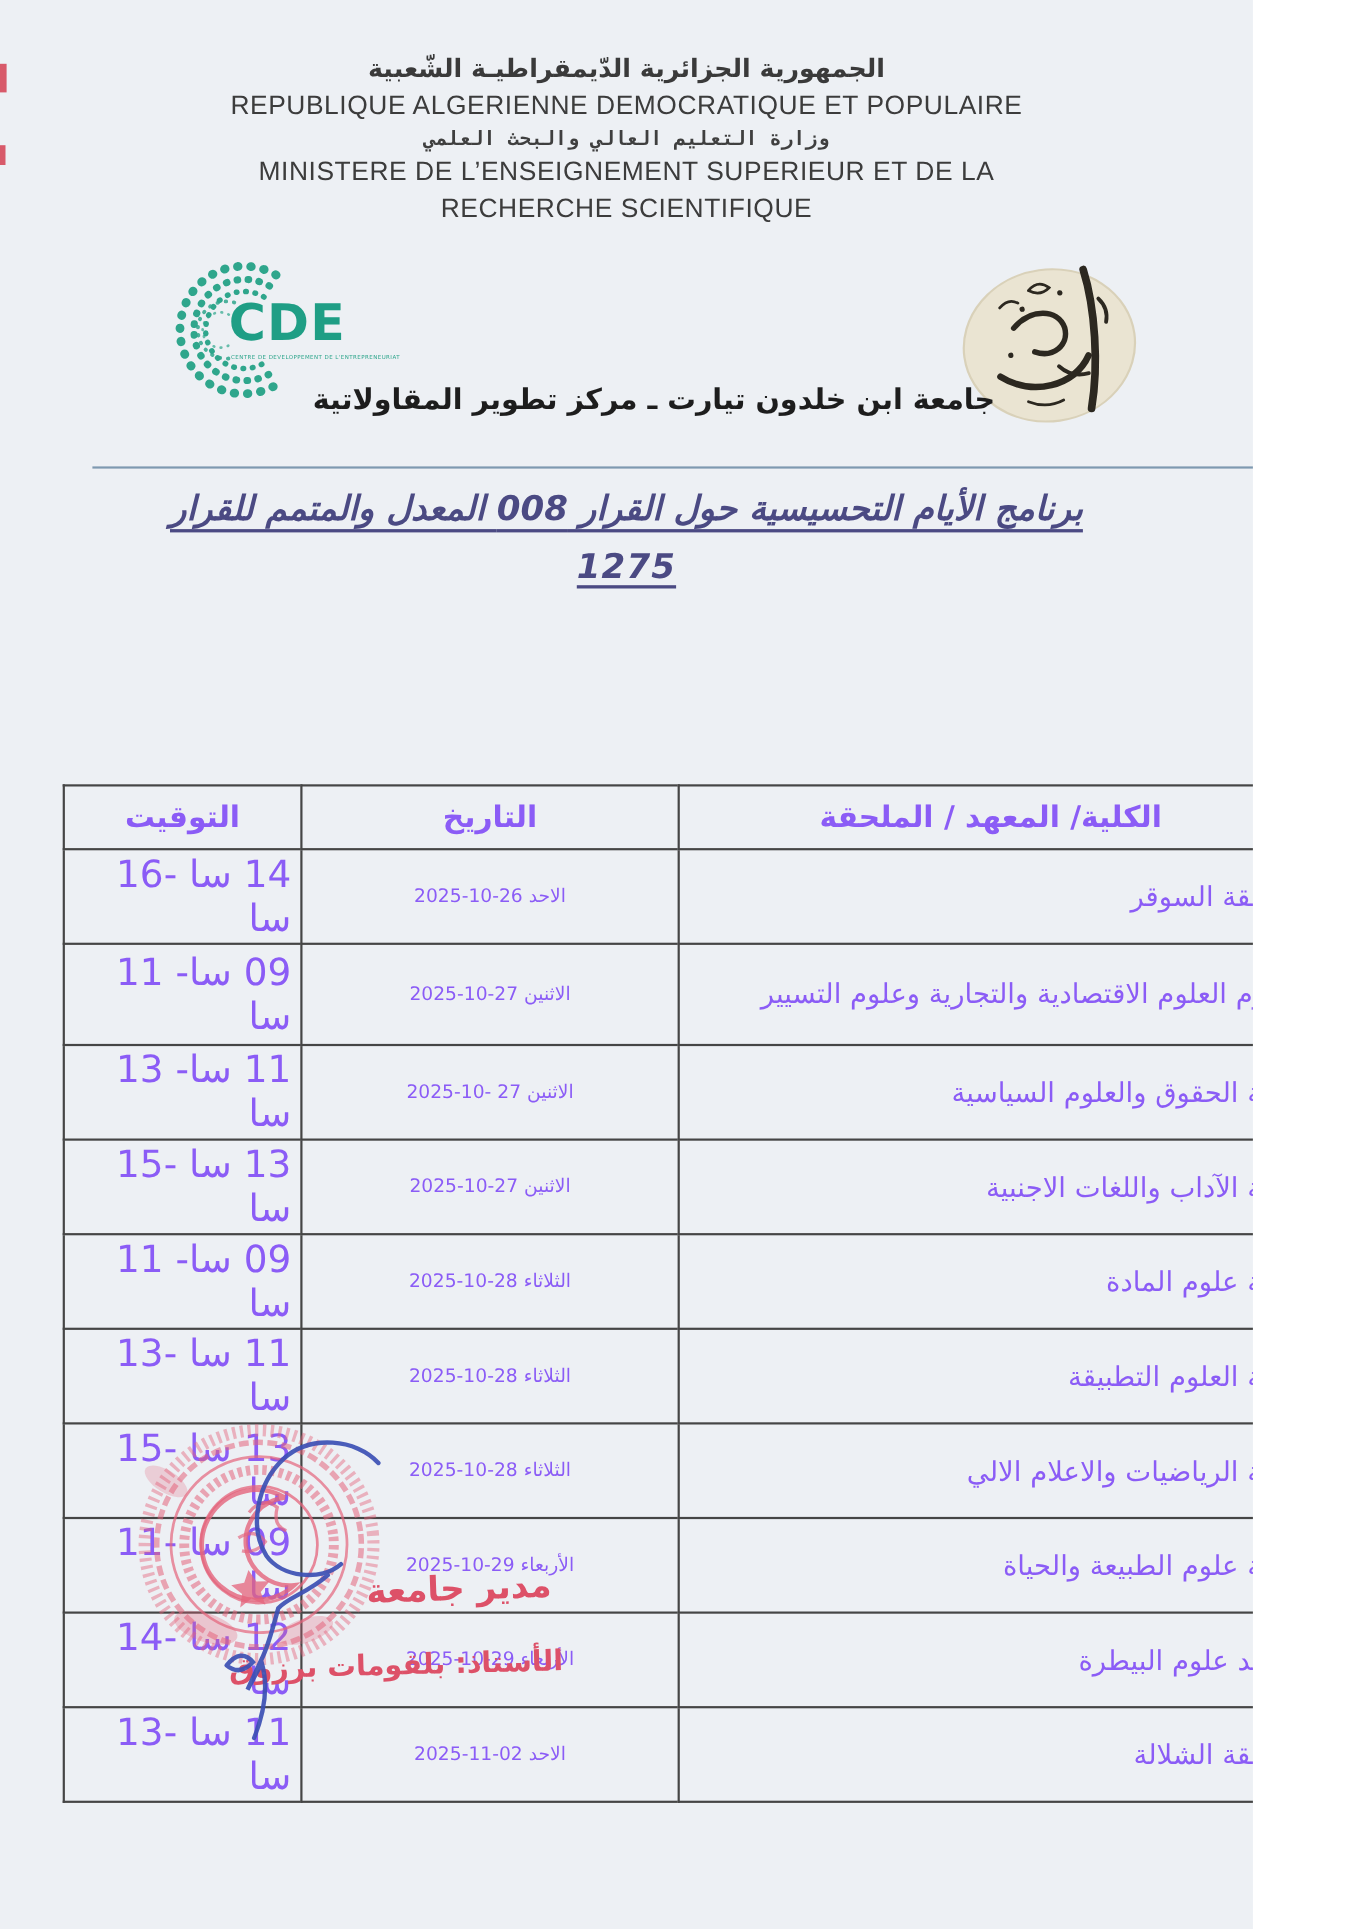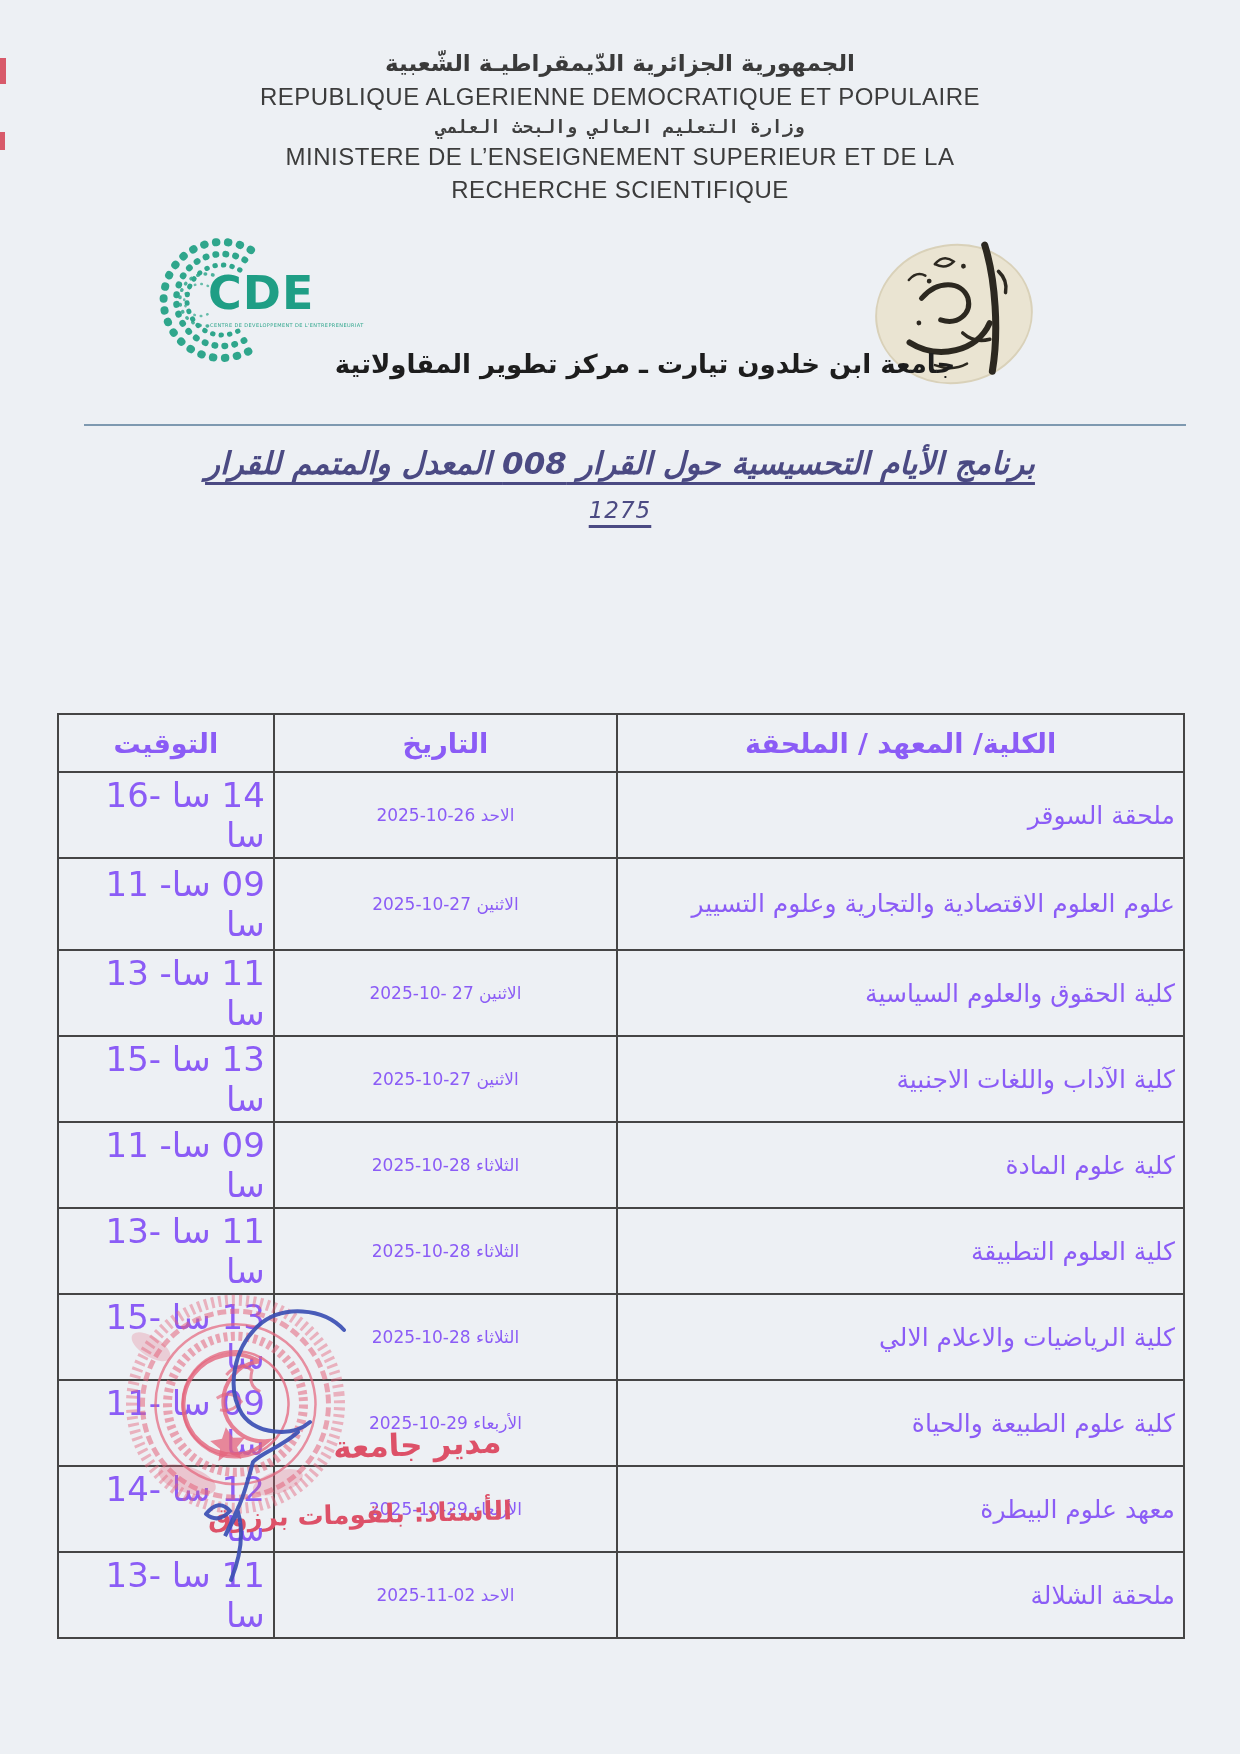--- a/index.html
+++ b/index.html
@@ -1,38 +1,38 @@
 <!DOCTYPE html>
 <html><head>
 <meta charset="utf-8">
 <style>
   html,body{margin:0;padding:0;}
   .doc{
-    position:relative;width:1240px;height:1754px;
+    position:relative;width:1139px;height:1754px;
     background:#edf0f4;overflow:hidden;
     font-family:"DejaVu Sans",sans-serif;color:#222;
   }
   
   .hdr{position:absolute;top:50px;left:0;width:100%;text-align:center;}
   .hdr .ar1{font-size:23px;font-weight:bold;color:#3a3a3a;direction:rtl;margin-bottom:7px;}
   .hdr .fr{font-family:Liberation Sans, sans-serif;font-size:24px;letter-spacing:.5px;color:#3c3c3c;margin-bottom:5px;}
   .hdr .ar2{font-size:18px;font-weight:bold;color:#3f3f3f;direction:rtl;margin-bottom:5px;font-family:Liberation Mono, monospace;}
   
   .cde{position:absolute;left:150px;top:228px;width:215px;height:145px;}
   .cde .cde-word{position:absolute;left:58px;top:42px;font-size:46px;line-height:1;font-weight:bold;color:#1f9e85;letter-spacing:1px;}
   .cde .cde-tag{position:absolute;left:60px;top:94px;font-size:5px;letter-spacing:.4px;color:#2fa68c;white-space:nowrap;}
   .seal{position:absolute;left:872px;top:238px;width:165px;height:152px;}
   .univline{position:absolute;top:349px;left:0;width:100%;text-align:center;direction:rtl;
     font-size:26px;font-weight:bold;color:#1d1d1d;transform:translateX(25px);}
   .rule{position:absolute;top:424px;left:84px;width:1102px;border-top:2px solid #7e99b0;}
   
   .title{position:absolute;top:445px;left:0;width:100%;text-align:center;direction:rtl;color:#4b4a83;}
   .title .t1{font-size:31px;font-weight:bold;font-style:italic;
     text-decoration:underline;text-decoration-thickness:3px;text-underline-offset:8px;}
-  .title .t2{margin-top:16px;font-size:23px;font-weight:normal;font-style:italic;letter-spacing:1px;
+  .title .t2{margin-top:16px;font-size:31px;font-weight:bold;font-style:italic;letter-spacing:1px;
     text-decoration:underline;text-decoration-thickness:3px;text-underline-offset:7px;}
   
   table.sched{position:absolute;top:713px;left:57px;width:1128px;border-collapse:collapse;direction:rtl;}
   table.sched th,table.sched td{border:2px solid #454545;color:#8b5cf6;padding:2px 8px;vertical-align:middle;}
   table.sched th{font-size:27px;font-weight:bold;text-align:center;height:52px;}
   td.fac{font-size:25px;text-align:right;padding-left:4px;}
   td.fac.justify{text-align:justify;text-justify:inter-word;line-height:1.75;}
   td.dat{font-size:17px;text-align:center;}
   td.tim{font-size:34px;text-align:right;}
   tbody tr:nth-child(1){height:44px;}

